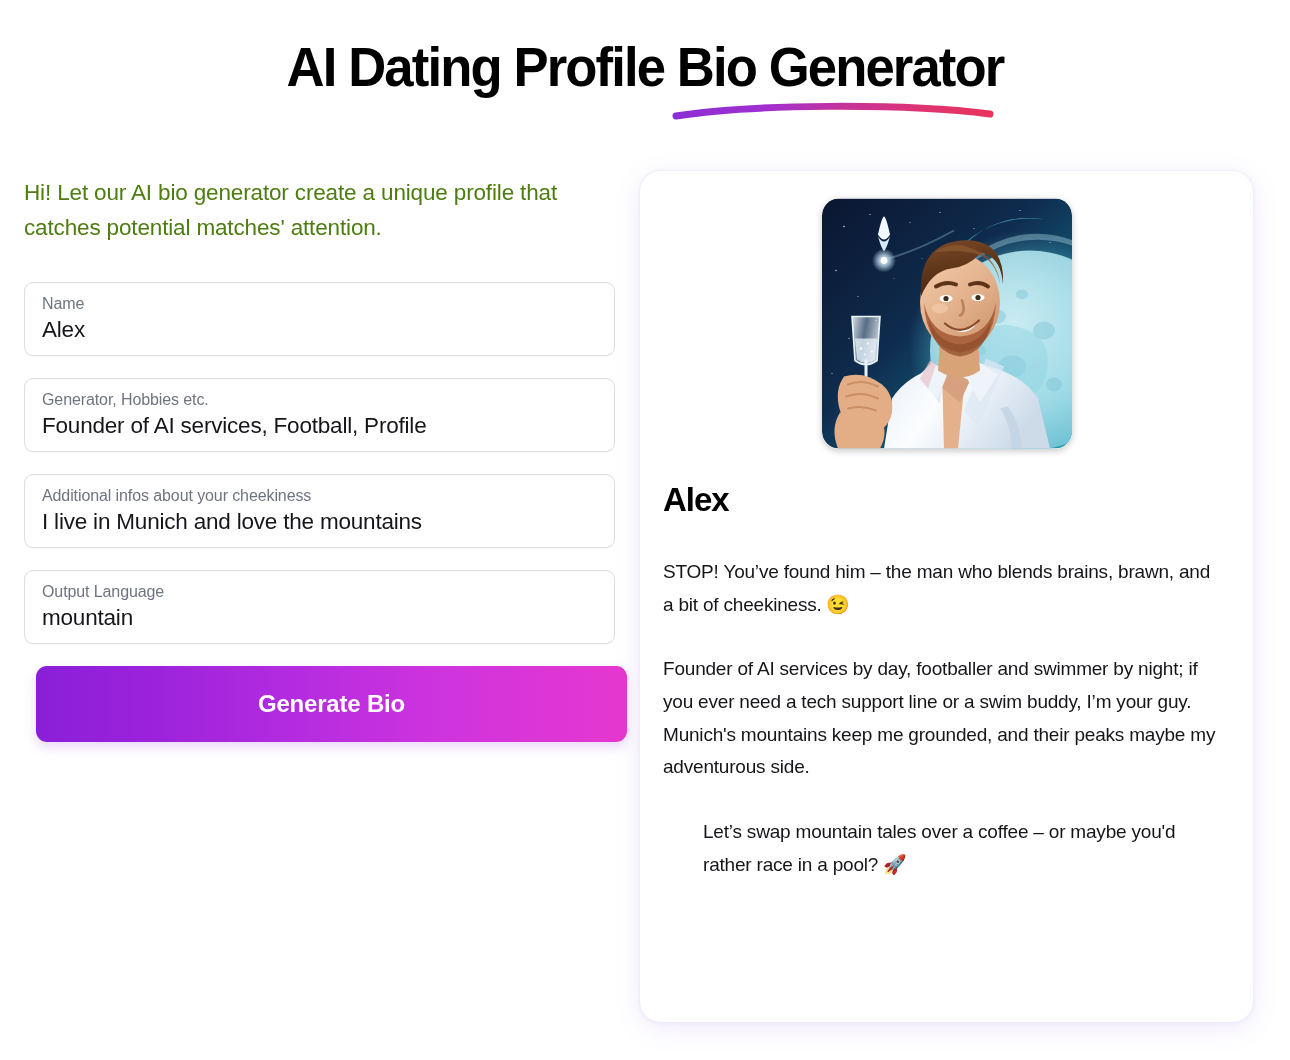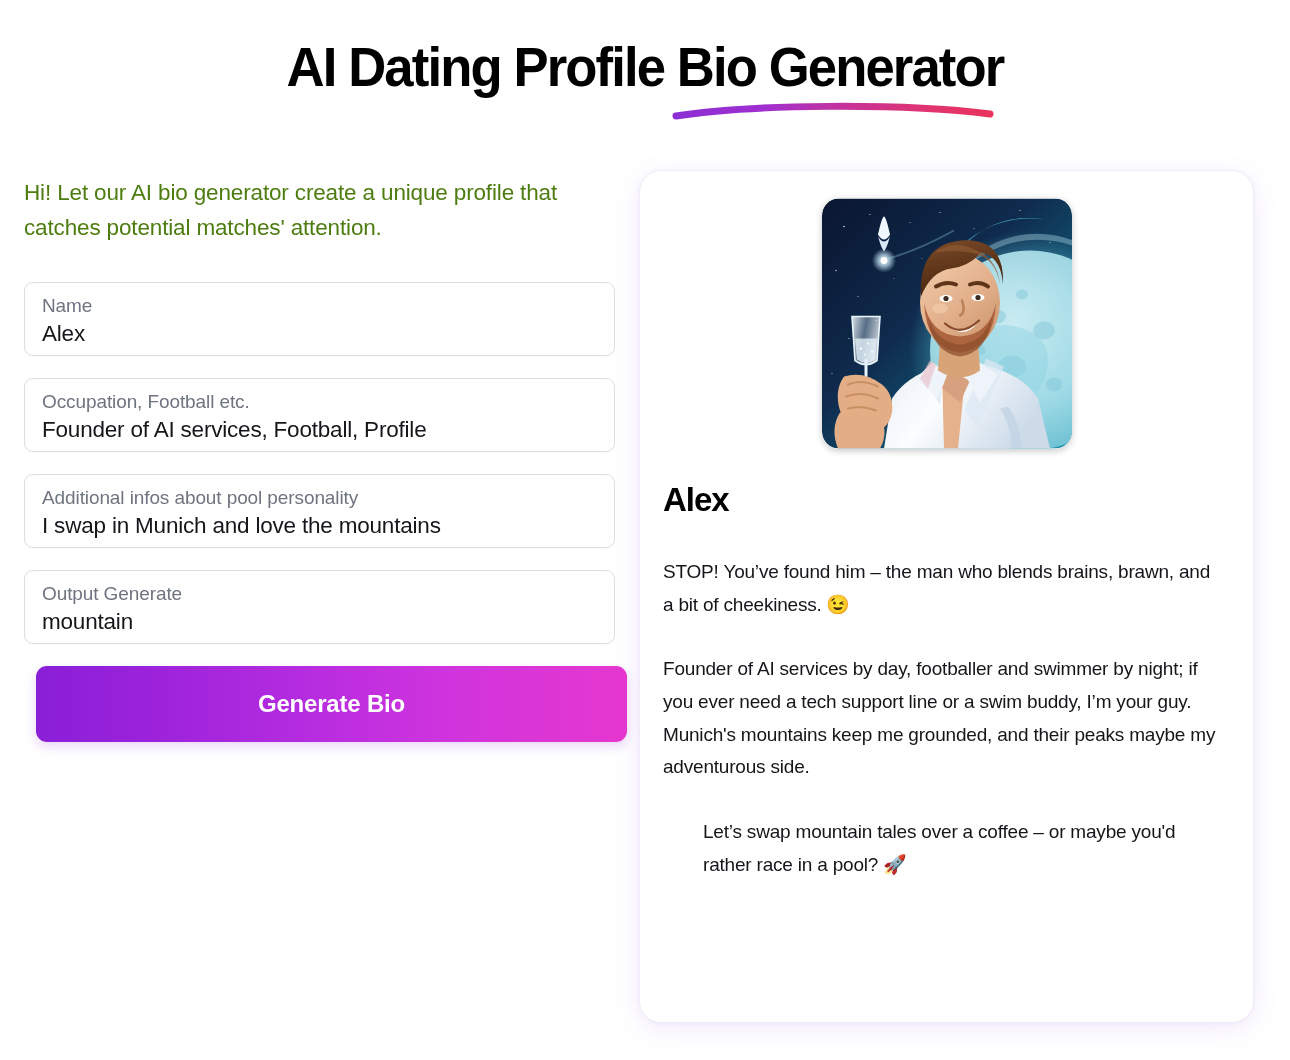--- a/index.html
+++ b/index.html
@@ -66,21 +66,21 @@
     border: 1px solid #dcdee3;
     border-radius: 9px;
     background: #ffffff;
     padding: 11px 17px 13px 17px;
     margin-bottom: 22px;
     height: 74px;
     box-shadow: 0 1px 1px rgba(16,24,40,0.02);
   }
   .field-label {
     display: block;
-    font-size: 19px;
+    font-size: 16px;
     color: #6e7480;
     letter-spacing: -0.1px;
     line-height: 1.25;
     margin-bottom: 1px;
   }
   .field-value {
     display: block;
     font-size: 22.5px;
     color: #15161a;
     letter-spacing: -0.2px;
@@ -181,31 +181,31 @@
 
   <div class="left-col">
     <p class="intro">Hi! Let our AI bio generator create a unique profile that catches potential matches' attention.</p>
 
     <div class="field">
       <span class="field-label">Name</span>
       <span class="field-value" placeholder="Name">Alex</span>
     </div>
 
     <div class="field">
-      <span class="field-label">Occupation, Football etc.</span>
+      <span class="field-label">Generator, Hobbies etc.</span>
       <span class="field-value" placeholder="Occupation, Hobbies etc.">Founder of AI services, Football, Profile</span>
     </div>
 
     <div class="field">
-      <span class="field-label">Additional infos about pool personality</span>
-      <span class="field-value" placeholder="Additional infos about your personality">I swap in Munich and love the mountains</span>
+      <span class="field-label">Additional infos about your cheekiness</span>
+      <span class="field-value" placeholder="Additional infos about your personality">I live in Munich and love the mountains</span>
     </div>
 
     <div class="field">
-      <span class="field-label">Output Generate</span>
+      <span class="field-label">Output Language</span>
       <span class="field-value" placeholder="Output Language">mountain</span>
     </div>
 
     <button class="generate-btn">Generate Bio</button>
   </div>
 
   <div class="result-card"></div>
 
   <div class="avatar">
     <svg viewBox="0 0 250 250">

